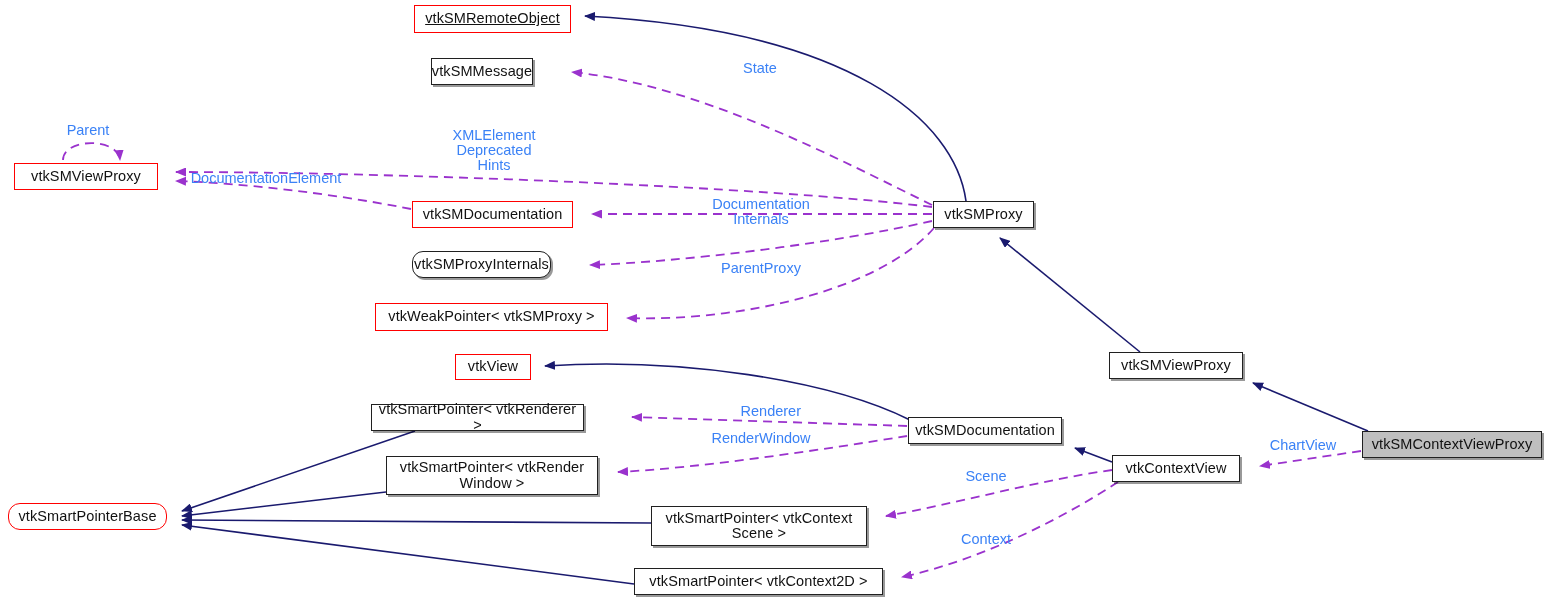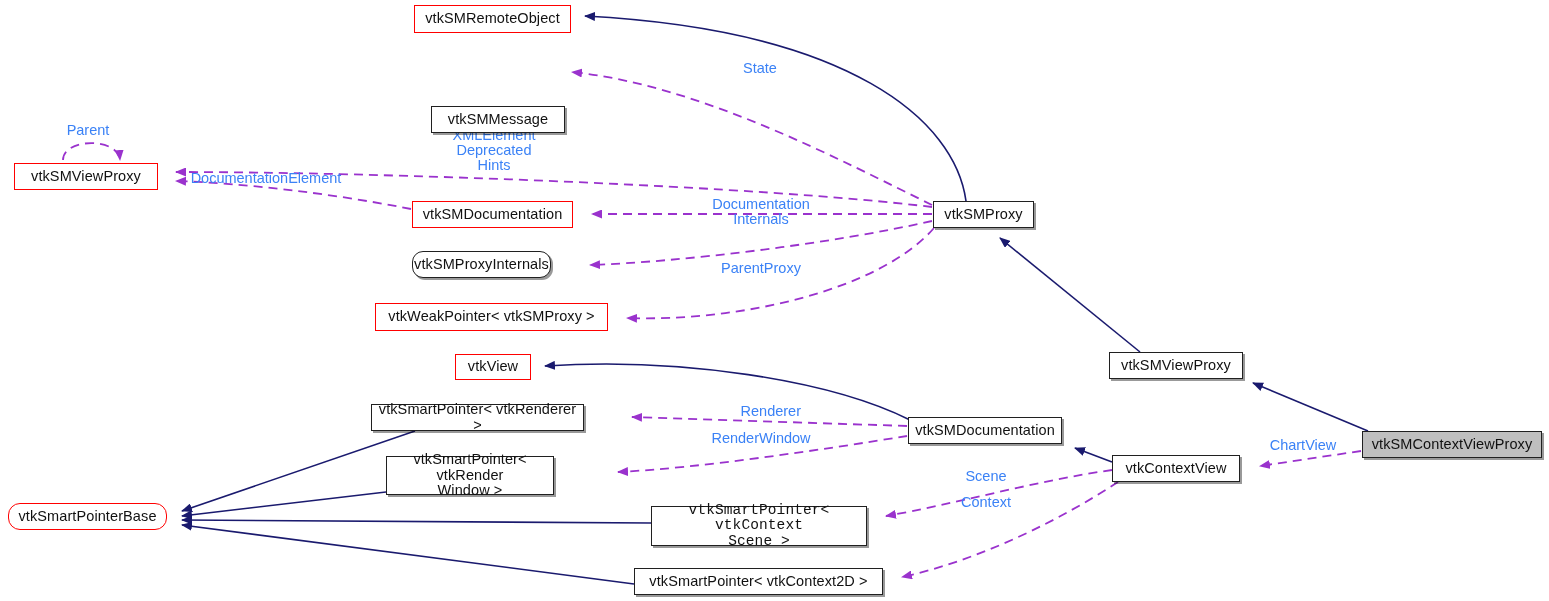--- a/index.html
+++ b/index.html
@@ -116,44 +116,44 @@
       <path d="M 907,436 C 820,450 700,468 618,472" marker-end="url(#arrow-usage)"></path>
 
       <path d="M 1112,470 C 1040,480 950,505 886,516" marker-end="url(#arrow-usage)"></path>
 
       <path d="M 1118,482 C 1060,520 980,560 902,577" marker-end="url(#arrow-usage)"></path>
 
       <path d="M 1361,451 L 1260,466" marker-end="url(#arrow-usage)"></path>
     </g>
   </svg>
 
-  <div class="node red" style="left:414px; top:5px; width:157px; height:28px;">vtkSMRemoteObject</div>
+  <div class="node red" style="left:414px; top:5px; width:157px; height:28px;text-decoration:underline;">vtkSMRemoteObject</div>
 
-  <div class="node" style="left:431px; top:58px; width:134px; height:27px;margin-top:48px;">vtkSMMessage</div>
+  <div class="node" style="left:431px; top:58px; width:102px; height:27px;">vtkSMMessage</div>
 
   <div class="node red" style="left:14px; top:163px; width:144px; height:27px;">vtkSMViewProxy</div>
 
   <div class="node red" style="left:412px; top:201px; width:161px; height:27px;">vtkSMDocumentation</div>
 
   <div class="node" style="left:412px; top:251px; width:139px; height:27px;border-radius:11px;">vtkSMProxyInternals</div>
 
   <div class="node red" style="left:375px; top:303px; width:233px; height:28px;">vtkWeakPointer&lt; vtkSMProxy &gt;</div>
 
   <div class="node" style="left:933px; top:201px; width:101px; height:27px;">vtkSMProxy</div>
 
   <div class="node red" style="left:455px; top:354px; width:76px; height:26px;">vtkView</div>
 
   <div class="node" style="left:371px; top:404px; width:213px; height:27px;">vtkSmartPointer&lt; vtkRenderer &gt;</div>
 
-  <div class="node" style="left:386px; top:456px; width:168px; height:39px;">vtkSmartPointer&lt; vtkRender
+  <div class="node" style="left:386px; top:456px; width:212px; height:39px;">vtkSmartPointer&lt; vtkRender
 Window &gt;</div>
 
   <div class="node red" style="left:8px; top:503px; width:159px; height:27px;border-radius:12px;">vtkSmartPointerBase</div>
 
-  <div class="node" style="left:651px; top:506px; width:216px; height:40px;font-family:Liberation Mono, monospace;">vtkSmartPointer&lt; vtkContext
+  <div class="node" style="left:651px; top:506px; width:216px; height:40px;">vtkSmartPointer&lt; vtkContext
 Scene &gt;</div>
 
   <div class="node" style="left:634px; top:568px; width:249px; height:27px;">vtkSmartPointer&lt; vtkContext2D &gt;</div>
 
   <div class="node" style="left:1109px; top:352px; width:134px; height:27px;">vtkSMViewProxy</div>
 
   <div class="node" style="left:908px; top:417px; width:154px; height:27px;">vtkSMDocumentation</div>
 
   <div class="node" style="left:1112px; top:455px; width:128px; height:27px;">vtkContextView</div>
 
@@ -173,17 +173,17 @@
 Internals</div>
 
   <div class="edge-label" style="left:716px; top:261px; width:90px;">ParentProxy</div>
 
   <div class="edge-label" style="left:721px; top:404px; width:80px;text-align:right;">Renderer</div>
 
   <div class="edge-label" style="left:706px; top:431px; width:110px;">RenderWindow</div>
 
   <div class="edge-label" style="left:957px; top:469px; width:58px;">Scene</div>
 
-  <div class="edge-label" style="left:953px; top:495px; width:66px;">Context</div>
+  <div class="edge-label" style="left:953px; top:532px; width:66px;">Context</div>
 
   <div class="edge-label" style="left:1262px; top:438px; width:82px;">ChartView</div>
 
 </div>
 
 </body></html>

